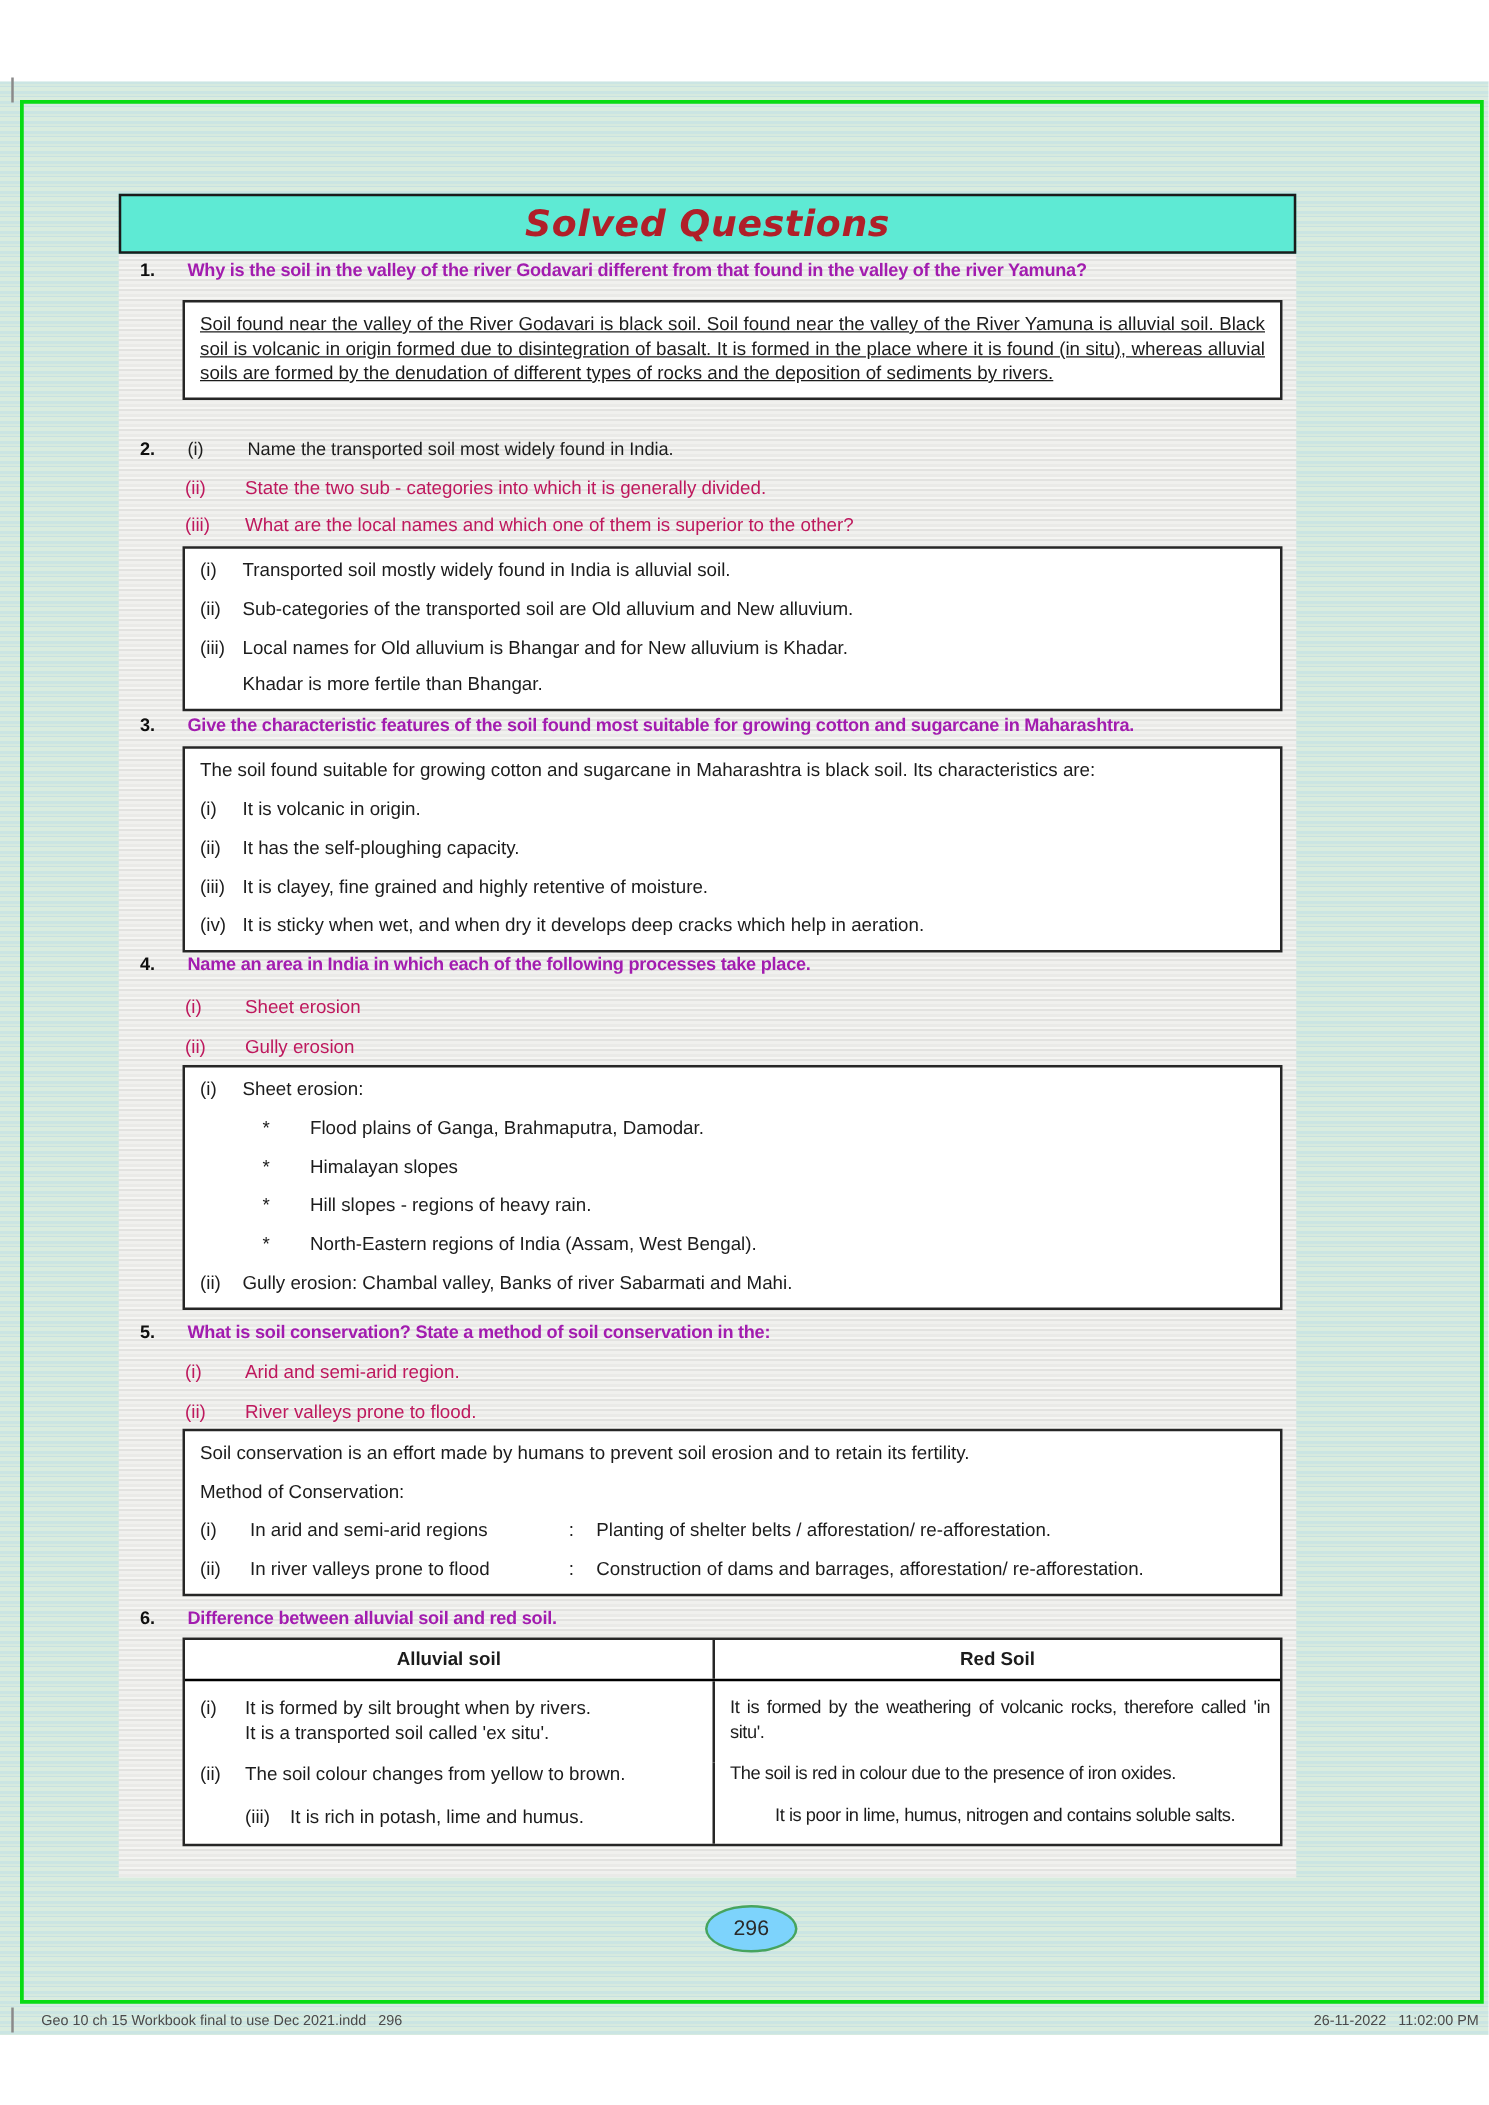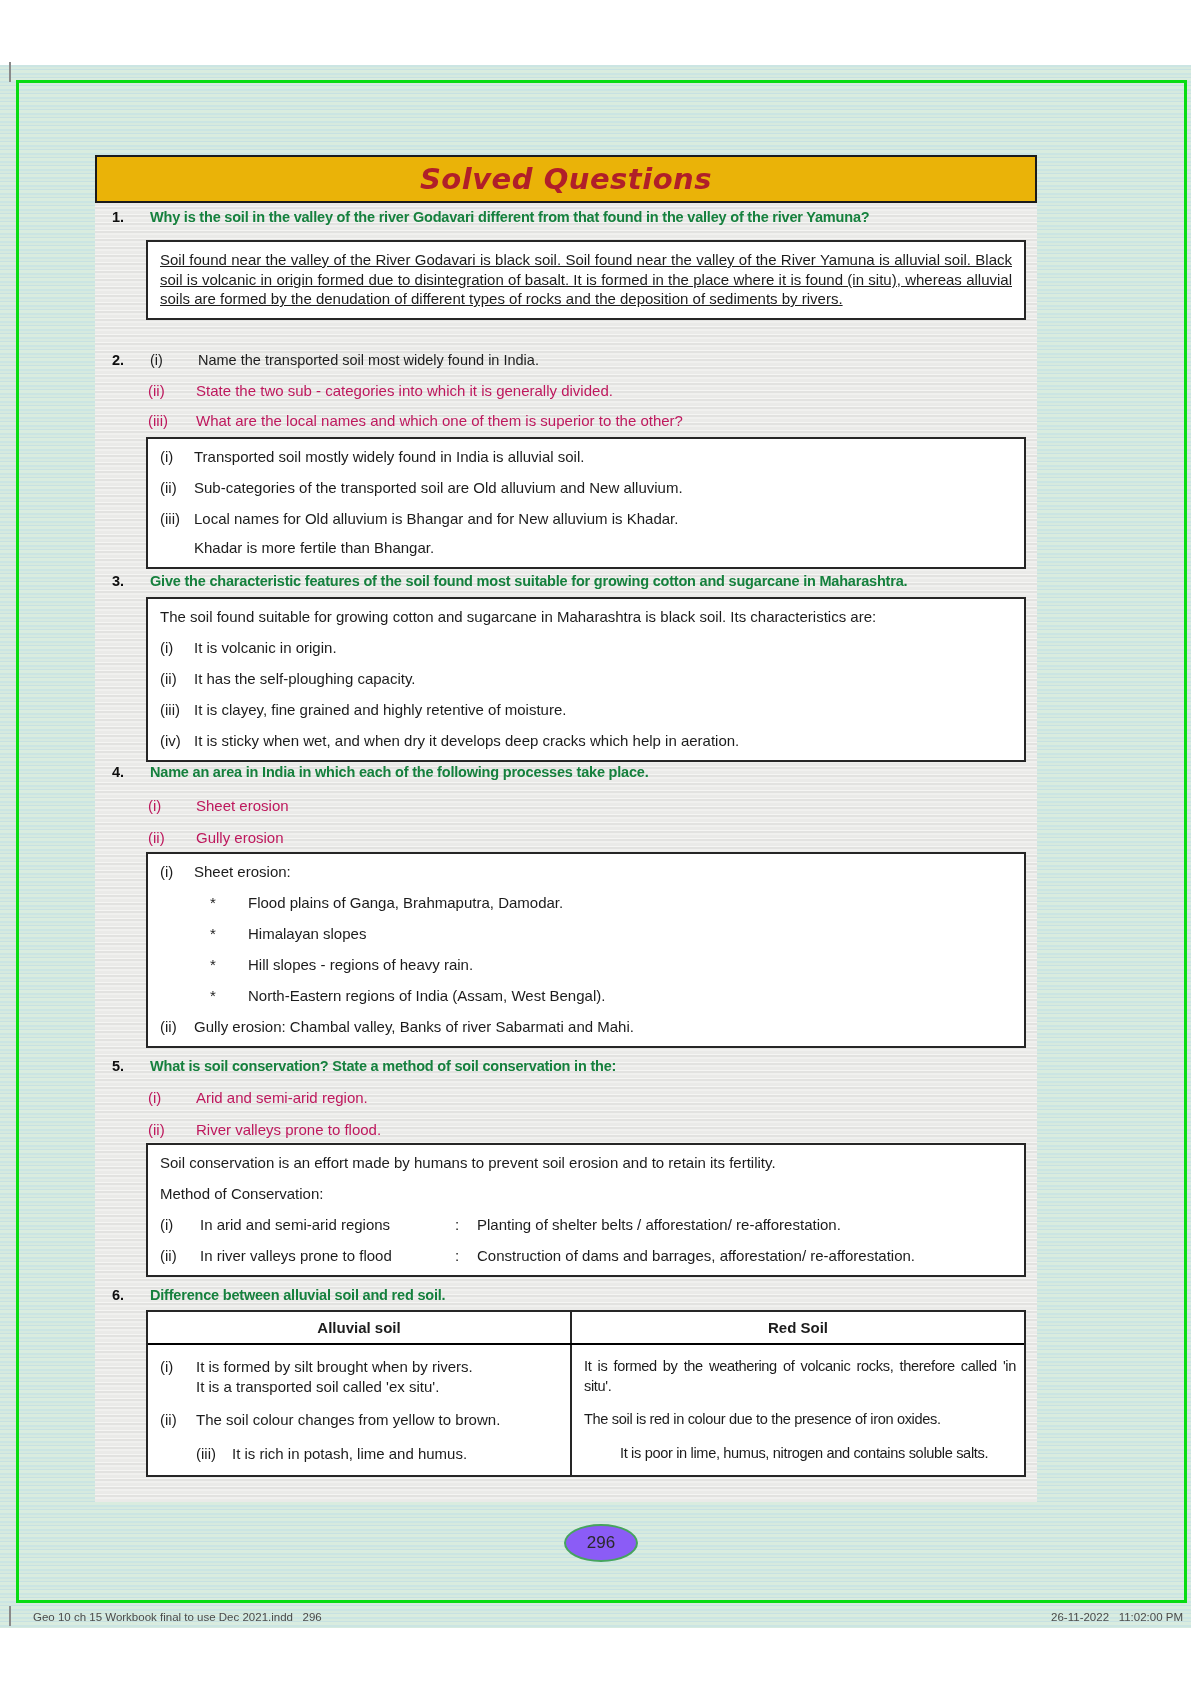--- a/index.html
+++ b/index.html
@@ -21,28 +21,28 @@
   .crop-top{left:9px;top:62px;}
   .crop-bottom{left:9px;top:1606px;}
 
   
   .grey-band{position:absolute;left:95px;top:203px;width:942px;height:1299px;
     background:repeating-linear-gradient(to bottom,
       #eaeae8 0px,#eaeae8 3px,#f5f5f3 3px,#f5f5f3 4px,
       #e2e2e0 4px,#e2e2e0 6px,#f0f0ee 6px,#f0f0ee 8px);}
 
   .header-box{position:absolute;left:95px;top:155px;width:942px;height:48px;
-    background:#eab308;border:2px solid #1b1b1b;box-sizing:border-box;
+    background:#5eead4;border:2px solid #1b1b1b;box-sizing:border-box;
     display:flex;align-items:center;justify-content:center;}
   .title{font-family:"DejaVu Sans",sans-serif;font-style:italic;font-weight:700;
     font-size:29px;color:#b01f29;letter-spacing:0.5px;}
 
   .q-row{position:absolute;left:112px;width:925px;line-height:20px;font-size:14.5px;}
   .q-num{display:inline-block;width:38px;font-weight:700;color:#0e0e0e;vertical-align:top;}
-  .q-stem{font-weight:700;color:#15803d;letter-spacing:-0.2px;}
+  .q-stem{font-weight:700;color:#a21caf;letter-spacing:-0.2px;}
   .sub-row{position:absolute;left:148px;width:880px;line-height:20px;font-size:15px;color:#be185d;}
   .sub-num{display:inline-block;width:48px;vertical-align:top;}
 
   .ans-box{position:absolute;left:146px;width:880px;background:#ffffff;
     border:2px solid #262626;box-sizing:border-box;padding:8px 12px 9px 12px;
     font-size:15px;line-height:20px;color:#1c1c1c;}
   .para-justify{text-align:justify;line-height:19.5px;text-decoration:underline;}
   .ans-item{display:flex;margin-top:11px;}
   .ans-item.first{margin-top:0;}
   .ans-item .inum{flex:0 0 34px;}
@@ -64,21 +64,21 @@
   .t-head .hc.lc{border-right:2px solid #262626;}
   .t-body{display:grid;grid-template-columns:424px 1fr;}
   .t-body .lc{border-right:2px solid #262626;padding:0 10px 0 12px;line-height:19.5px;}
   .t-body .rc{padding:0 8px 0 12px;line-height:19.5px;font-size:14.6px;letter-spacing:-0.35px;text-align:justify;}
   .t-body .row-top{padding-top:12px;}
   .t-body .row-pad{padding-bottom:14px;}
   .t-body .row-last{padding-bottom:12px;margin-left:36px;}
   .cell-num{display:inline-block;width:36px;vertical-align:top;}
   .cell-line2{margin-left:36px;}
 
-  .page-oval{position:absolute;left:564px;top:1524px;width:74px;height:38px;background:#8b5cf6;
+  .page-oval{position:absolute;left:564px;top:1524px;width:74px;height:38px;background:#7dd3fc;
     border:2px solid #46a45e;border-radius:50%;box-sizing:border-box;
     display:flex;align-items:center;justify-content:center;font-size:17px;color:#2a2a2a;}
 
   .footer{position:absolute;left:0;top:1609px;width:1191px;height:19px;overflow:hidden;
     font-size:11.5px;color:#4a4a4a;z-index:5;}
   .footer .fl{position:absolute;left:33px;top:2px;white-space:pre;}
   .footer .fr{position:absolute;right:8px;top:2px;white-space:pre;}
 </style>
 </head>
 <body>

